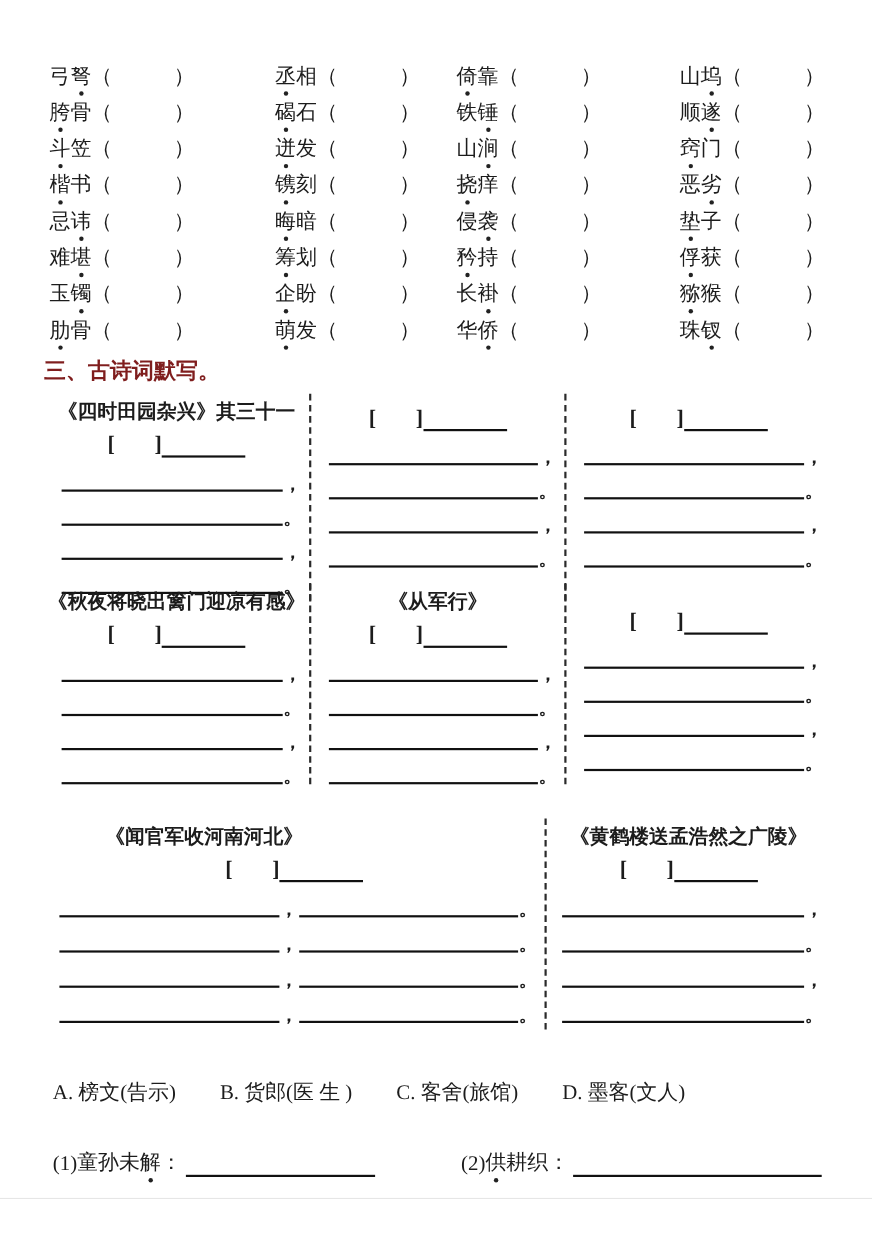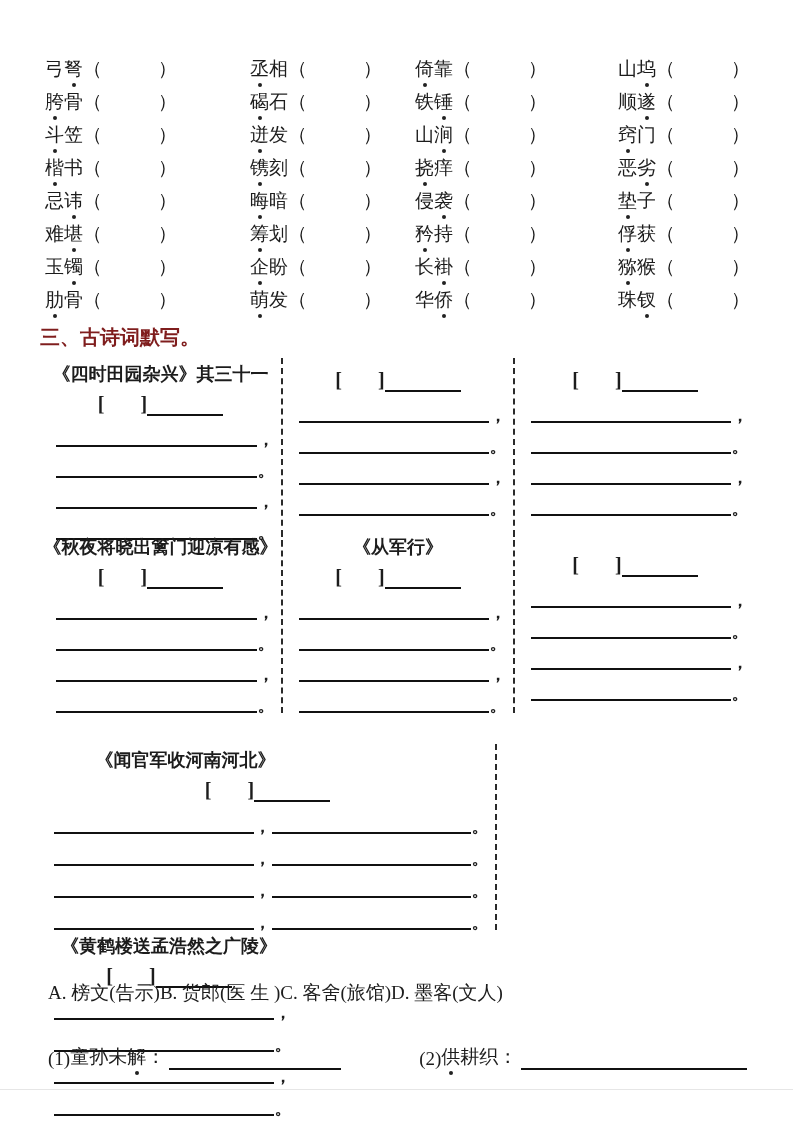--- a/index.html
+++ b/index.html
@@ -33,21 +33,21 @@
     font-family:"Liberation Sans","DejaVu Sans",sans-serif;
     font-weight:bold;font-size:20px;color:#7f1d1d;white-space:nowrap;
   }
   #h3{top:324px;}
   #h4{top:946px;}
   #h5{top:1012px;}
   
   .poem-row{position:absolute;left:40px;display:flex;}
   #prow1{top:358px;height:188px;}
   #prow2{top:528px;height:188px;align-items:center;}
-  #prow3{top:744px;height:192px;flex-direction:column;}
+  #prow3{top:744px;height:192px;}
   #prow1 .poem-col:nth-child(1),#prow2 .poem-col:nth-child(1){width:243px;}
   #prow1 .poem-col:nth-child(2),#prow2 .poem-col:nth-child(2){width:232px;}
   #prow1 .poem-col:nth-child(3),#prow2 .poem-col:nth-child(3){width:240px;}
   #prow3 .poem-col:nth-child(1){width:457px;}
   #prow3 .poem-col:nth-child(2){width:258px;}
   .poem-col{box-sizing:border-box;padding-top:4px;font-family:Liberation Serif, serif;}
   .dash-right{border-right:2px dashed #2a2a2a;}
   .poem-title{
     text-align:center;font-weight:bold;font-size:18px;
     white-space:nowrap;height:24px;line-height:24px;
@@ -62,21 +62,21 @@
   .ans-line{
     display:flex;align-items:flex-end;
     height:31px;margin:0 6px 0 16px;font-weight:bold;
   }
   #prow3 .ans-line{height:32px;margin-left:14px;}
   .blank{flex:1;border-bottom:2px solid #111;}
   .punct{width:18px;text-align:center;font-size:17px;line-height:15px;}
   
   .options-row{
     position:absolute;left:48px;top:980px;
-    display:flex;font-size:19px;white-space:nowrap;
+    display:flex;gap:40px;font-size:19px;white-space:nowrap;
   }
   .option-item{display:inline-block;}
   
   .mean-row{
     position:absolute;left:48px;top:1044px;
     display:flex;gap:78px;font-size:19px;
   }
   .mean-item{display:flex;align-items:flex-end;white-space:nowrap;}
   .mean-item .cn span{position:relative;display:inline-block;}
   .mean-blank{border-bottom:2px solid #111;margin-left:4px;}

